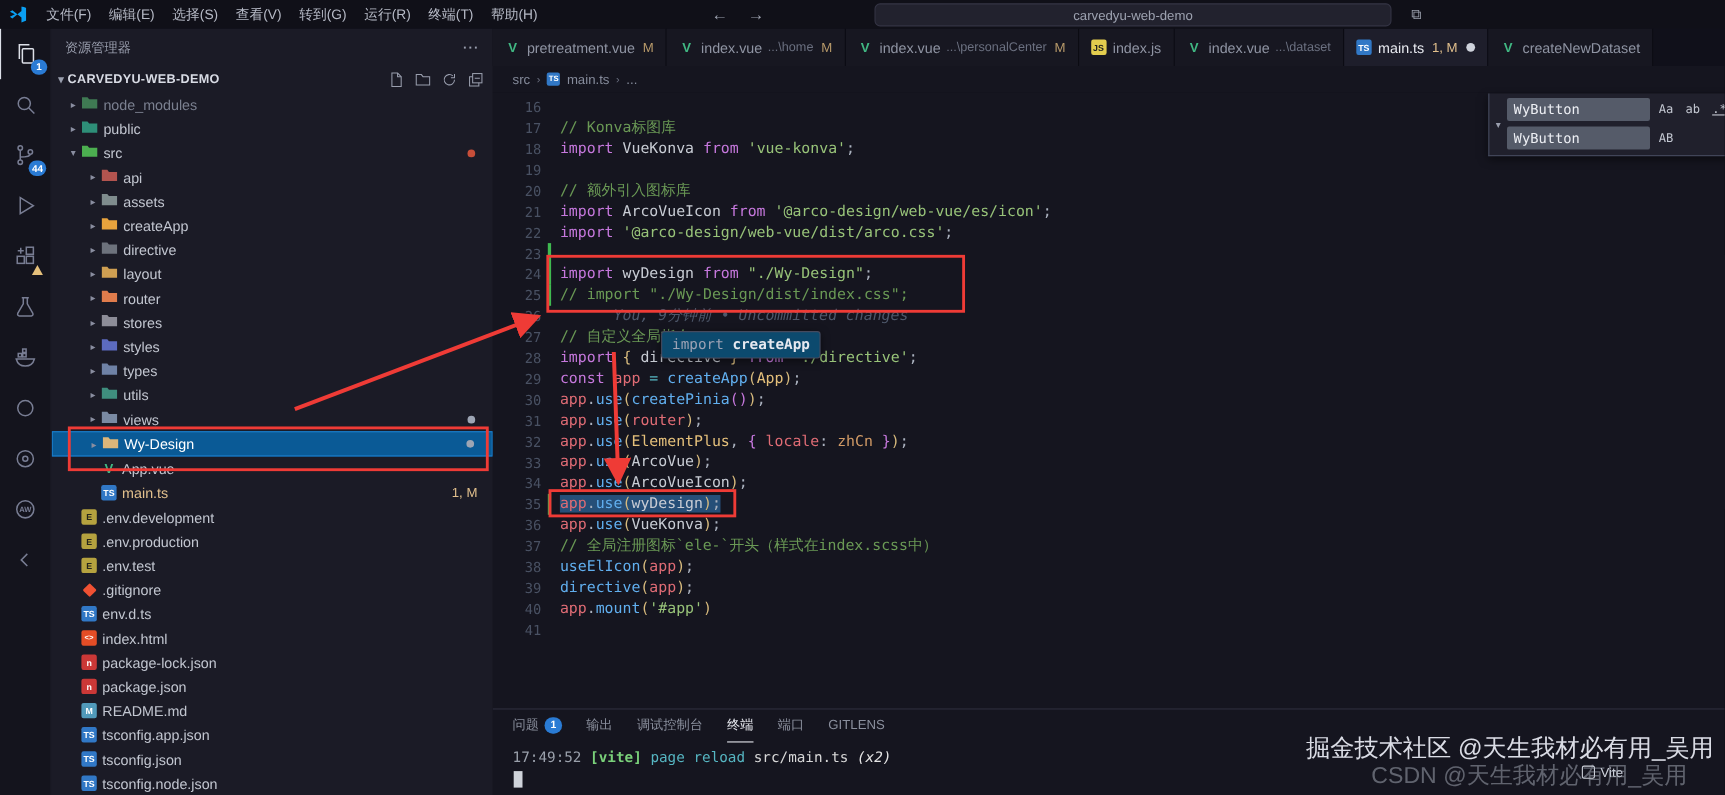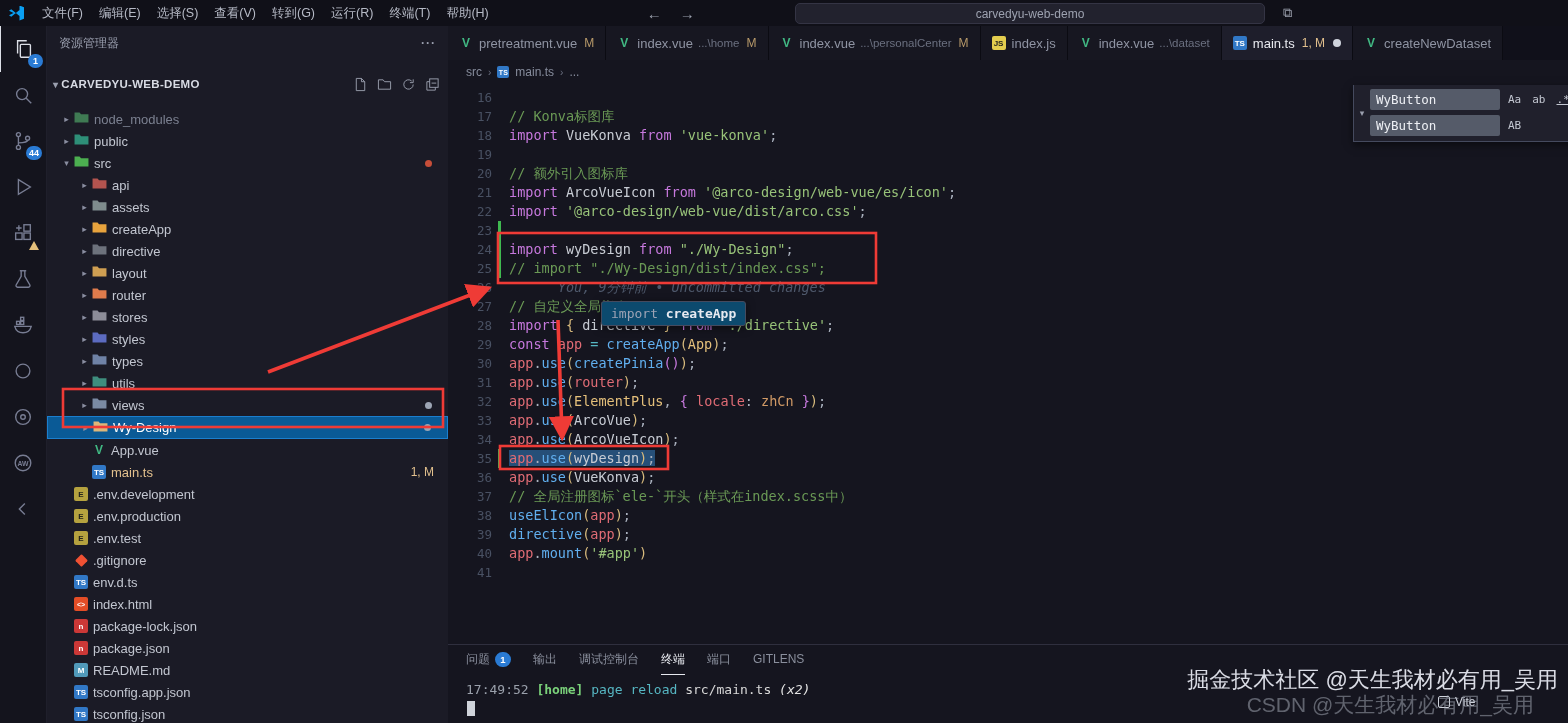--- a/index.html
+++ b/index.html
@@ -23,21 +23,21 @@
                flex-direction:column;align-items:center;flex:none;}
   .act{position:relative;width:46px;height:46px;display:flex;align-items:center;justify-content:center;
        color:#787d93;cursor:pointer;}
   .act.active{color:#dde0e8;border-left:2px solid #dde0e8;}
   .act svg{width:22px;height:22px;}
   .abadge{position:absolute;right:4px;bottom:4px;background:#2a7bd4;color:#fff;font-size:9px;
           min-width:9px;height:14px;line-height:14px;border-radius:8px;padding:0 3px;text-align:center;font-weight:bold;}
   .awarn{position:absolute;right:7px;bottom:6px;width:0;height:0;border-left:5px solid transparent;
          border-right:5px solid transparent;border-bottom:9px solid #e5c07b;}
   
-  .sidebar{width:401px;background:#1b1b26;flex:none;display:flex;flex-direction:column;font-size:13px;gap:12px;}
+  .sidebar{width:401px;background:#1b1b26;flex:none;display:flex;flex-direction:column;font-size:13px;}
   .sb-head{height:34px;display:flex;align-items:center;padding:0 12px;color:#9a9fae;font-size:12px;}
   .sb-head .more{margin-left:auto;letter-spacing:1px;color:#9a9fae;cursor:pointer;font-weight:bold;}
   .proj-row{height:24px;display:flex;align-items:center;padding:0 8px 0 6px;font-weight:bold;
             font-size:11.5px;color:#d8dbe4;letter-spacing:.3px;}
   .proj-row .chev{margin-right:3px;color:#9a9fae;font-size:10px;}
   .proj-acts{margin-left:auto;display:flex;gap:9px;color:#9a9fae;}
   .proj-acts svg{width:15px;height:15px;}
   .tree{flex:1;overflow:hidden;position:relative;}
   .trow{height:22px;display:flex;align-items:center;cursor:pointer;white-space:nowrap;}
   .trow.selected{background:#0a5a96;border:1px solid #1b7fce;height:21px;color:#fff;}
@@ -652,21 +652,21 @@
             <div class="ptab active">
               <span>终端</span>
             </div>
             <div class="ptab">
               <span>端口</span>
             </div>
             <div class="ptab">
               <span>GITLENS</span>
             </div>
           </div>
-        <div class="pcontent"><span class="tt-tgray">17:49:52 </span><span class="tt-tgreen">[home] </span><span class="tt-tcyan">page reload </span><span class="tt-twhite">src/main.ts </span><span class="tt-tyellow">(x2)</span></div>
+        <div class="pcontent"><span class="tt-tgray">17:49:52 </span><span class="tt-tgreen">[vite] </span><span class="tt-tcyan">page reload </span><span class="tt-twhite">src/main.ts </span><span class="tt-tyellow">(x2)</span></div>
         <div class="tcursor" style="margin-left:19px;"></div>
         <div class="vite-proc">
           <span class="sq"></span>
           <span>Vite</span>
         </div>
       </div>
     </div>
   </div>
 
   <svg class="anno" viewBox="0 0 1568 723">

